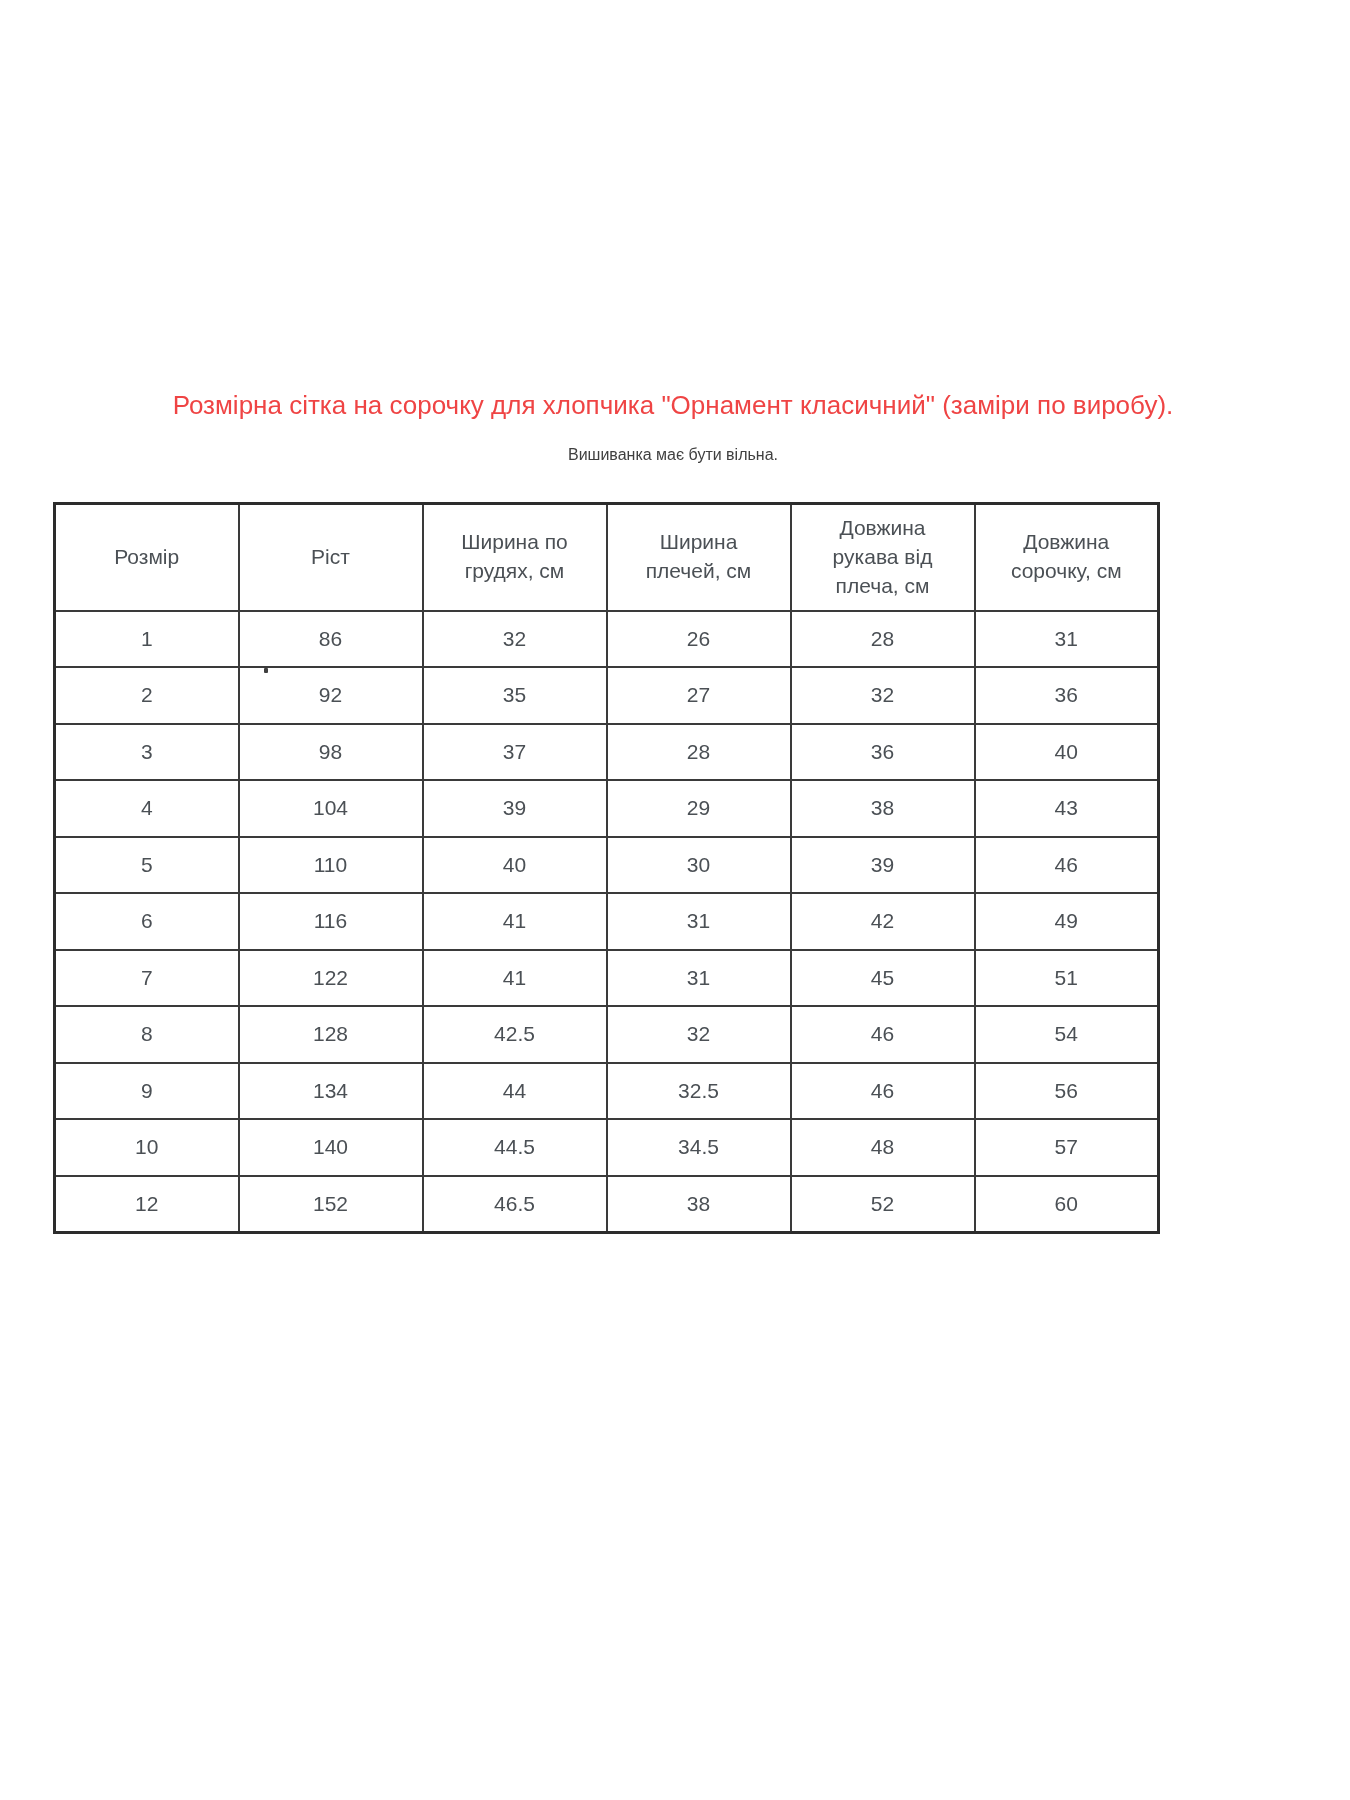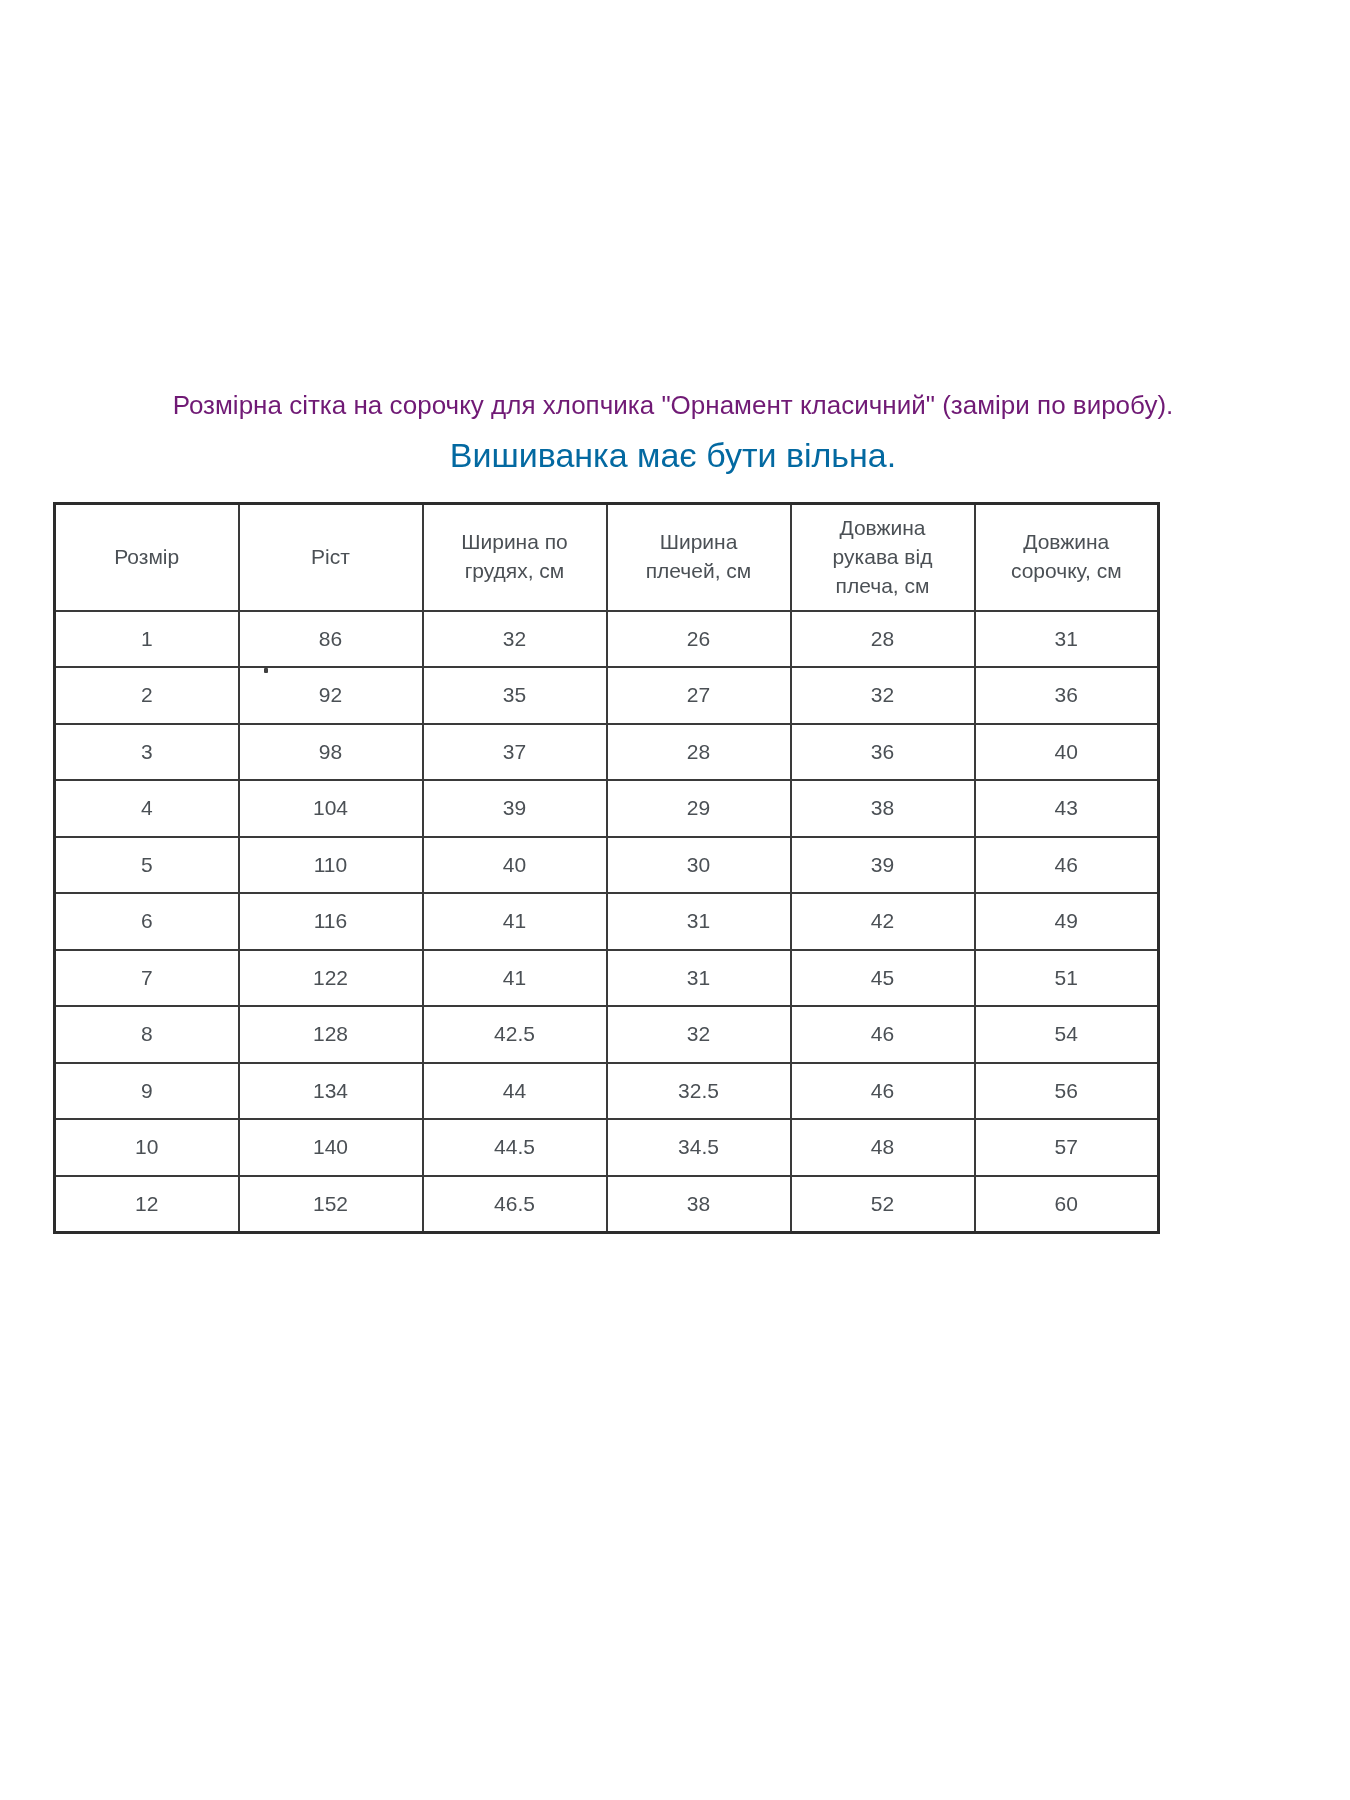--- a/index.html
+++ b/index.html
@@ -18,27 +18,27 @@
   .title-block {
     position: absolute;
     top: 380px;
     left: 53px;
     width: 1240px;
     text-align: center;
   }
   .page-title {
     font-size: 26px;
     line-height: 50px;
-    color: #701a75;
+    color: #ef4444;
     white-space: nowrap;
   }
   .page-subtitle {
-    font-size: 34px;
+    font-size: 16px;
     line-height: 50px;
-    color: #0369a1;
+    color: #404040;
   }
   table.size-table {
     position: absolute;
     top: 502px;
     left: 53px;
     width: 1107px;
     border-collapse: collapse;
     table-layout: fixed;
     border: 3px solid #2c2c2c;
   }

